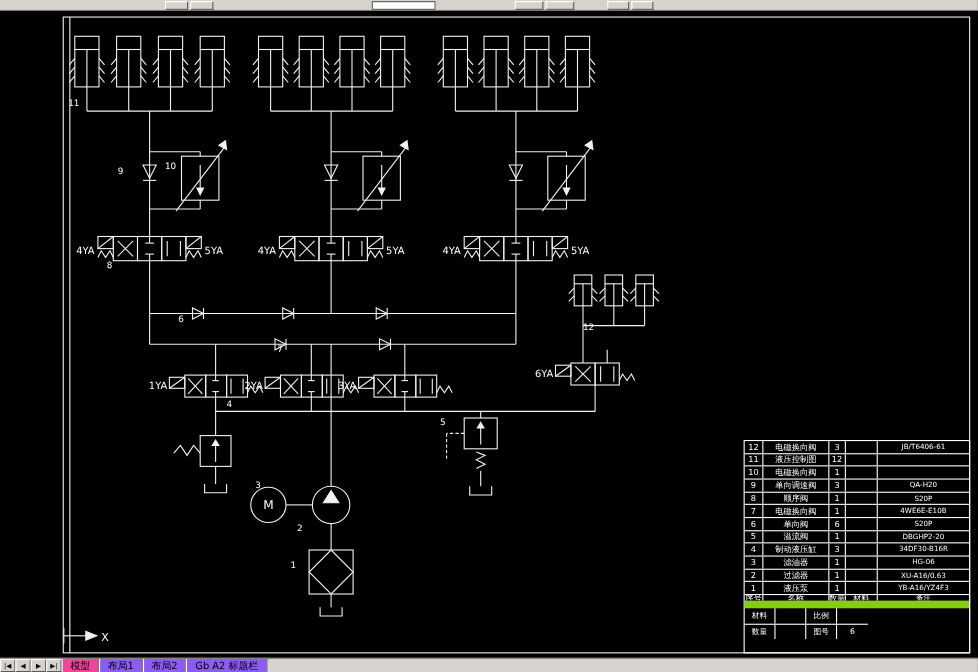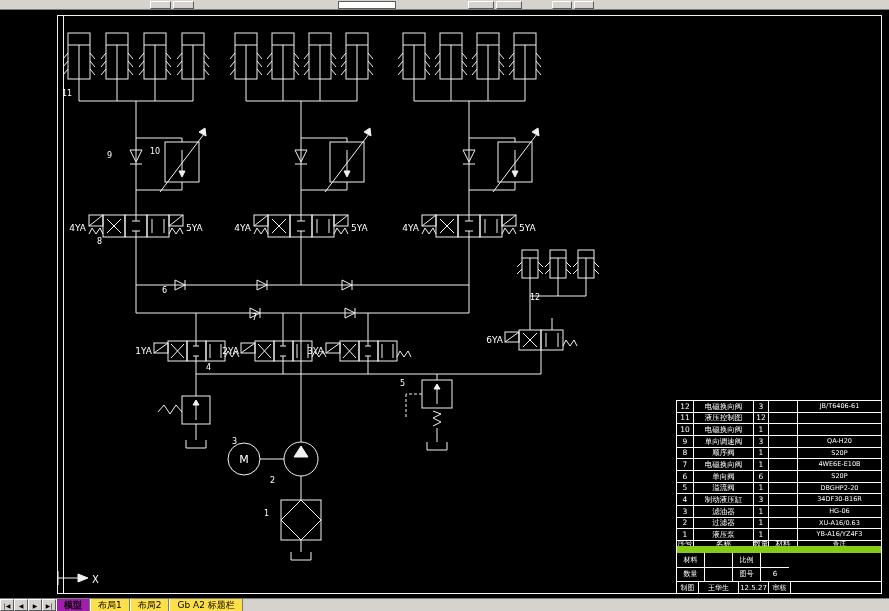--- a/index.html
+++ b/index.html
@@ -34,22 +34,22 @@
   .tc{border-right:1px solid #fff;display:flex;align-items:center;justify-content:center;font-size:7px;overflow:hidden;white-space:nowrap}
   .tc:last-child{border-right:none}
   .tc1{width:28px}.tc2{width:28px}.tc3{width:28px}.tc4{width:28px;flex:1}
   .ttl-bottom{height:13px;display:flex;border-top:1px solid #fff}
   .bc{border-right:1px solid #fff;display:flex;align-items:center;justify-content:center;font-size:7px;overflow:hidden;white-space:nowrap}
   .bc-a{width:22px}.bc-b{width:40px}.bc-c{width:30px}.bc-d{width:22px}.bc-e{flex:1;border-right:none}
 
   
   .tabbar{position:absolute;bottom:0;left:0;width:889px;height:13px;background:#d6d3ce;border-top:1px solid #7e7a74;display:flex;align-items:stretch;z-index:6;color:#000}
   .navbtn{width:14px;border:1px solid;border-color:#fff #5a5a5a #5a5a5a #fff;background:#d6d3ce;font-size:6px;display:flex;align-items:center;justify-content:center}
-  .tab{padding:0 7px;border-right:1px solid #7e7a74;border-left:1px solid #fff;display:flex;align-items:center;font-size:9px;background:#fde047;white-space:nowrap}
-  .tab.active{background:#a21caf;font-weight:bold}
+  .tab{padding:0 7px;border-right:1px solid #7e7a74;border-left:1px solid #fff;display:flex;align-items:center;font-size:9px;background:#8b5cf6;white-space:nowrap}
+  .tab.active{background:#ec4899;font-weight:normal}
   .tab-filler{flex:1}
 </style>
 </head>
 <body>
 
 <div class="toolbar">
   <div class="tb-btn" style="left:150px;width:21px"></div>
   <div class="tb-btn" style="left:173px;width:21px"></div>
   <div class="tb-field" style="left:338px;width:58px"></div>
   <div class="tb-btn" style="left:468px;width:26px"></div>
@@ -449,27 +449,20 @@
         <div class="tc tc4"></div>
       </div>
       <div class="ig-row">
         <div class="tc tc1">数量</div>
         <div class="tc tc2"></div>
         <div class="tc tc3">图号</div>
         <div class="tc tc4">6</div>
       </div>
     </div>
   </div>
-  <div class="ttl-bottom">
-    <div class="bc bc-a">制图</div>
-    <div class="bc bc-b">王华生</div>
-    <div class="bc bc-c">12.5.27</div>
-    <div class="bc bc-d">审核</div>
-    <div class="bc bc-e"></div>
-  </div>
 </div>
 
 <div class="tabbar">
   <div class="navbtn">|◀</div>
   <div class="navbtn">◀</div>
   <div class="navbtn">▶</div>
   <div class="navbtn">▶|</div>
   <div class="tab active">模型</div>
   <div class="tab">布局1</div>
   <div class="tab">布局2</div>

